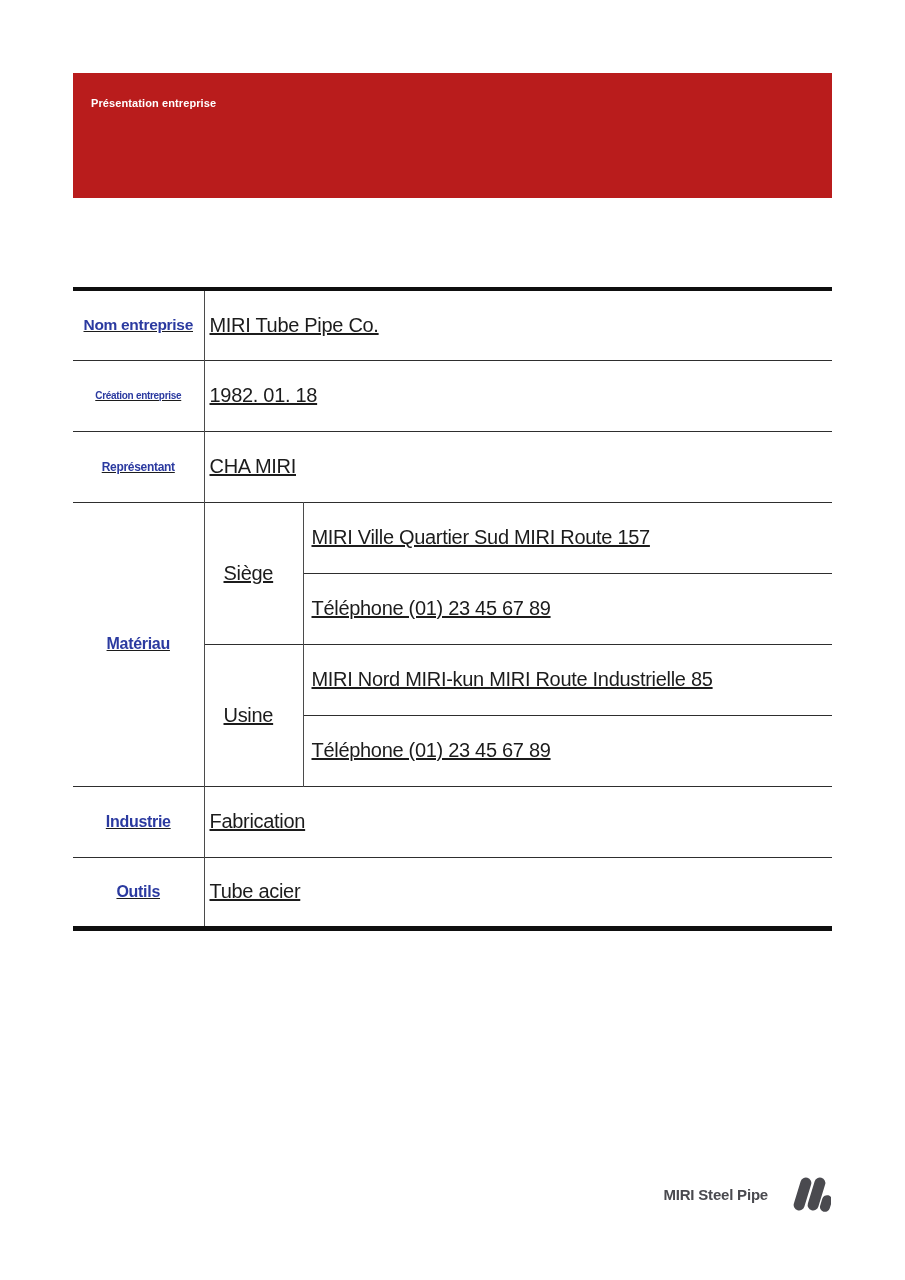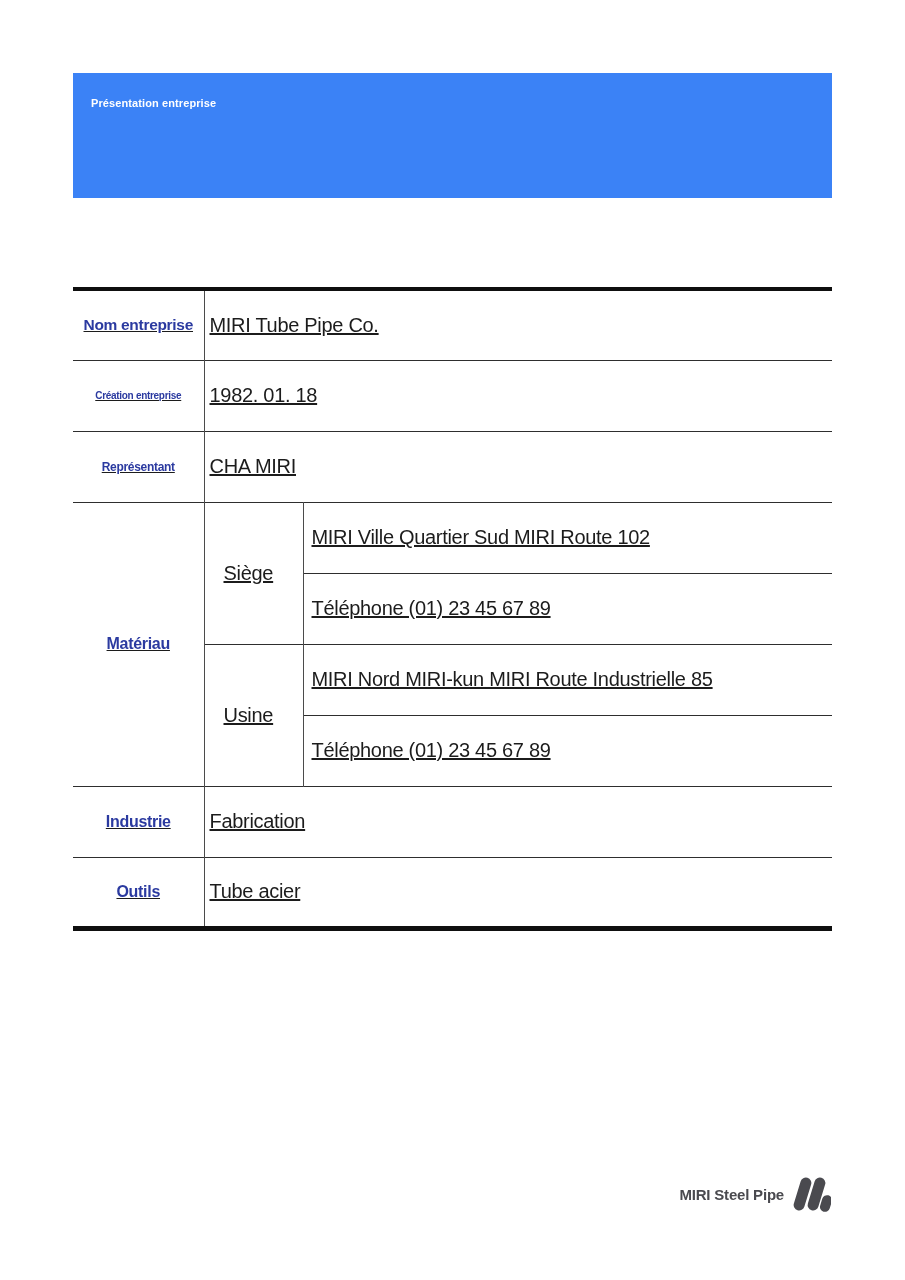--- a/index.html
+++ b/index.html
@@ -10,21 +10,21 @@
     font-family: "Liberation Sans", sans-serif;
     color: #1c1c1c;
     overflow: hidden;
   }
 
   
   .band {
     position: absolute;
     left: 73px; top: 73px;
     width: 759px; height: 125px;
-    background: #3b82f6;
+    background: #b91c1c;
   }
   .band-title {
     position: absolute;
     left: 18px; top: 24px;
     color: #ffffff;
     font-size: 11px;
     font-weight: 700;
     letter-spacing: 0.1px;
   }
 
@@ -80,21 +80,21 @@
   }
   td.val.c3 { padding-left: 8px; }
 
   
   .footer-brand {
     position: absolute;
     right: 74px; top: 1174px;
     height: 40px;
     display: flex;
     align-items: center;
-    gap: 9px;
+    gap: 25px;
   }
   .brand-text {
     color: #4a4a4f;
     font-size: 15px;
     font-weight: 700;
     letter-spacing: -0.2px;
   }
   .brand-mark { display: block; }
 </style>
 </head>
@@ -120,21 +120,21 @@
       <td class="label sz-s">Création entreprise</td>
       <td class="val" colspan="2">1982. 01. 18</td>
     </tr>
     <tr>
       <td class="label sz-l">Représentant</td>
       <td class="val" colspan="2">CHA MIRI</td>
     </tr>
     <tr>
       <td class="label sz-xl" rowspan="4">Matériau</td>
       <td class="sub" rowspan="2">Siège</td>
-      <td class="val c3">MIRI Ville Quartier Sud MIRI Route 102</td>
+      <td class="val c3">MIRI Ville Quartier Sud MIRI Route 157</td>
     </tr>
     <tr>
       <td class="val c3">Téléphone (01) 23 45 67 89</td>
     </tr>
     <tr>
       <td class="sub" rowspan="2">Usine</td>
       <td class="val c3">MIRI Nord MIRI-kun MIRI Route Industrielle 85</td>
     </tr>
     <tr>
       <td class="val c3">Téléphone (01) 23 45 67 89</td>

